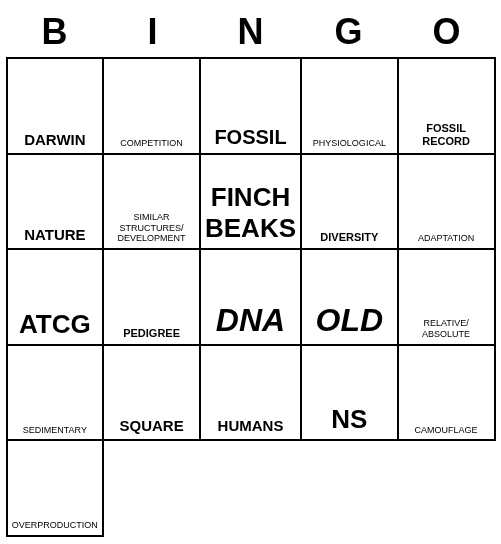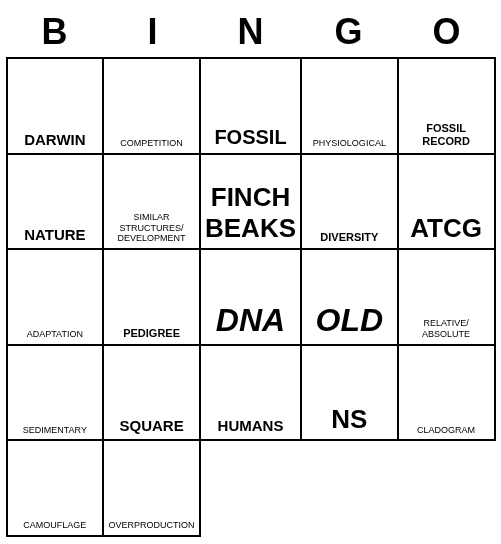--- a/index.html
+++ b/index.html
@@ -112,24 +112,24 @@
       <div class="cell">
         <span class="cell-text font-xsmall">SIMILAR<br>STRUCTURES/<br>DEVELOPMENT</span>
       </div>
       <div class="cell">
         <span class="cell-text font-xlarge">FINCH<br>BEAKS</span>
       </div>
       <div class="cell">
         <span class="cell-text font-small">DIVERSITY</span>
       </div>
       <div class="cell">
-        <span class="cell-text font-xlarge">ATCG</span>
+        <span class="cell-text font-xsmall">ADAPTATION</span>
       </div>
       <div class="cell">
-        <span class="cell-text font-xsmall">ADAPTATION</span>
+        <span class="cell-text font-xlarge">ATCG</span>
       </div>
       <div class="cell">
         <span class="cell-text font-small">PEDIGREE</span>
       </div>
       <div class="cell">
         <span class="cell-text font-xxlarge">DNA</span>
       </div>
       <div class="cell">
         <span class="cell-text font-xxlarge">OLD</span>
       </div>
@@ -142,22 +142,19 @@
       <div class="cell">
         <span class="cell-text font-medium">SQUARE</span>
       </div>
       <div class="cell">
         <span class="cell-text font-medium">HUMANS</span>
       </div>
       <div class="cell">
         <span class="cell-text font-xlarge">NS</span>
       </div>
       <div class="cell">
-        <span class="cell-text font-xsmall">CLADOGRAM</span>
-      </div>
-      <div class="cell">
         <span class="cell-text font-xsmall">CAMOUFLAGE</span>
       </div>
       <div class="cell">
         <span class="cell-text font-xsmall">OVERPRODUCTION</span>
       </div>
     </div>
 </div>
 
 </body></html>

